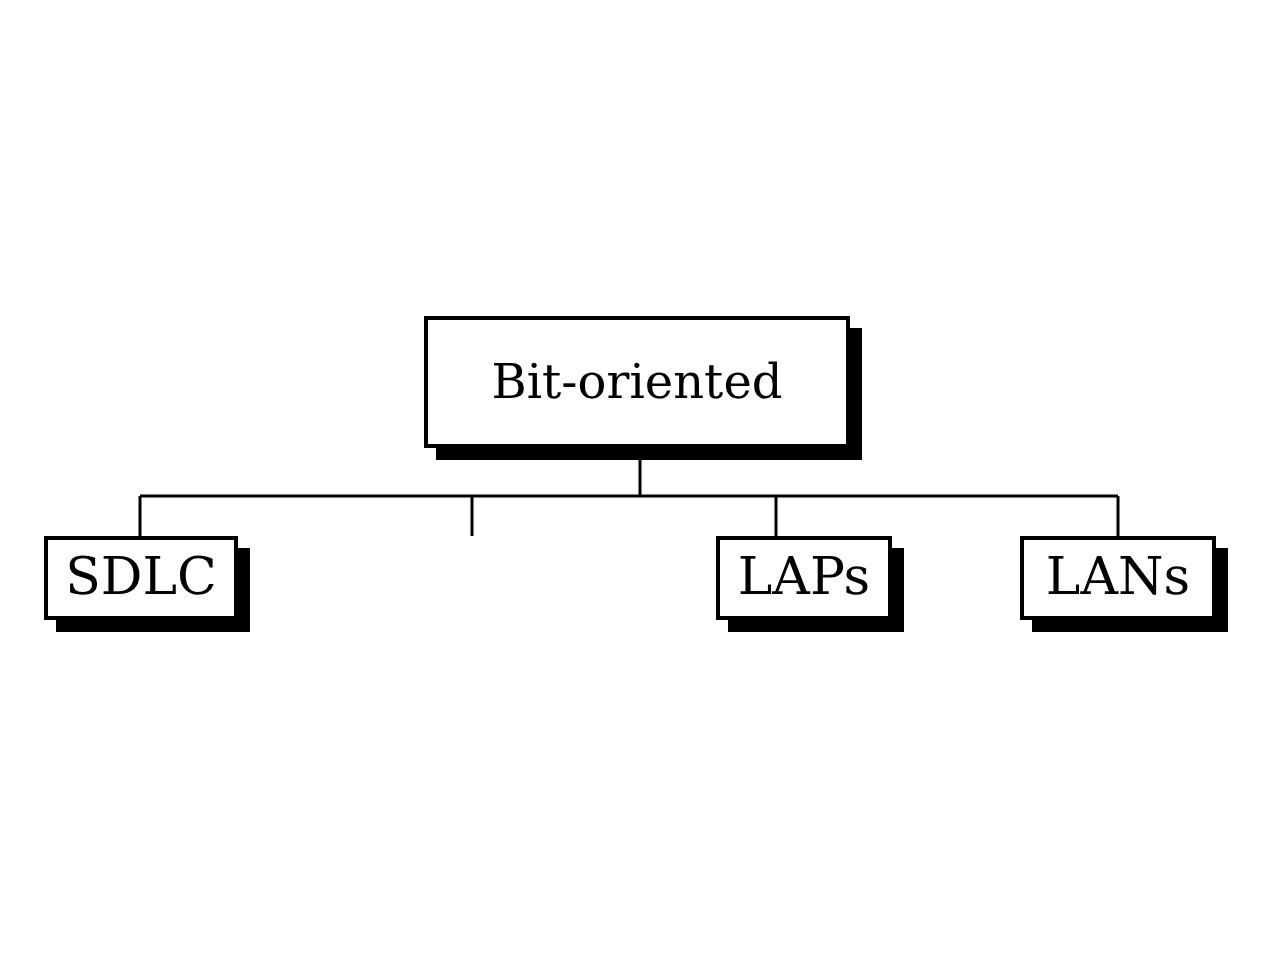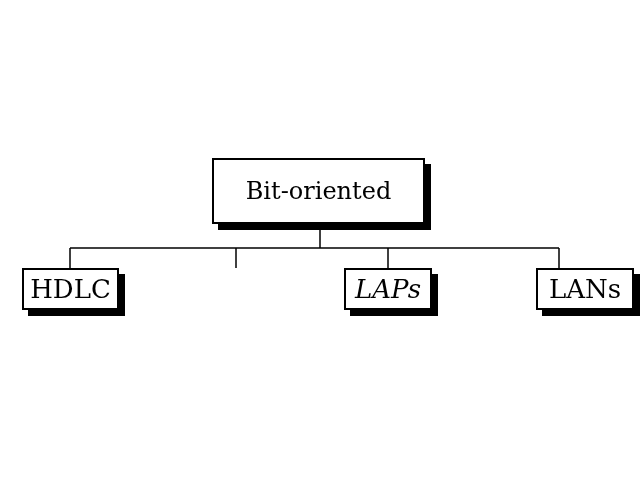--- a/index.html
+++ b/index.html
@@ -43,22 +43,22 @@
     font-size: 24px;
     line-height: 28px;
   }
   .child-node {
     top: 268px;
     height: 42px;
     font-size: 26px;
   }
   .child-sdlc { left: 22px;  width: 97px;  }
   .child-hdlc { left: 182px; width: 108px; }
-  .child-laps { left: 344px; width: 88px; font-style: italic;  }
-  .child-lans { left: 536px; width: 98px;  }
+  .child-laps { left: 358px; width: 88px;  }
+  .child-lans { left: 510px; width: 98px;  }
 </style>
 </head>
 <body>
 
 <div class="canvas">
 
   <svg class="connectors" viewBox="0 0 640 480" xmlns="http://www.w3.org/2000/svg">
 
     <line x1="320" y1="224" x2="320" y2="248" stroke="#000000" stroke-width="1.5"></line>
 
@@ -68,21 +68,21 @@
     <line x1="236" y1="248" x2="236" y2="268" stroke="#000000" stroke-width="1.5"></line>
     <line x1="388" y1="248" x2="388" y2="268" stroke="#000000" stroke-width="1.5"></line>
     <line x1="559" y1="248" x2="559" y2="268" stroke="#000000" stroke-width="1.5"></line>
   </svg>
 
   <div class="node root-node">
     <span>Bit-oriented</span>
   </div>
 
   <div class="node child-node child-sdlc">
-    <span>HDLC</span>
+    <span>SDLC</span>
   </div>
 
 
   <div class="node child-node child-laps">
     <span>LAPs</span>
   </div>
 
   <div class="node child-node child-lans">
     <span>LANs</span>
   </div>

